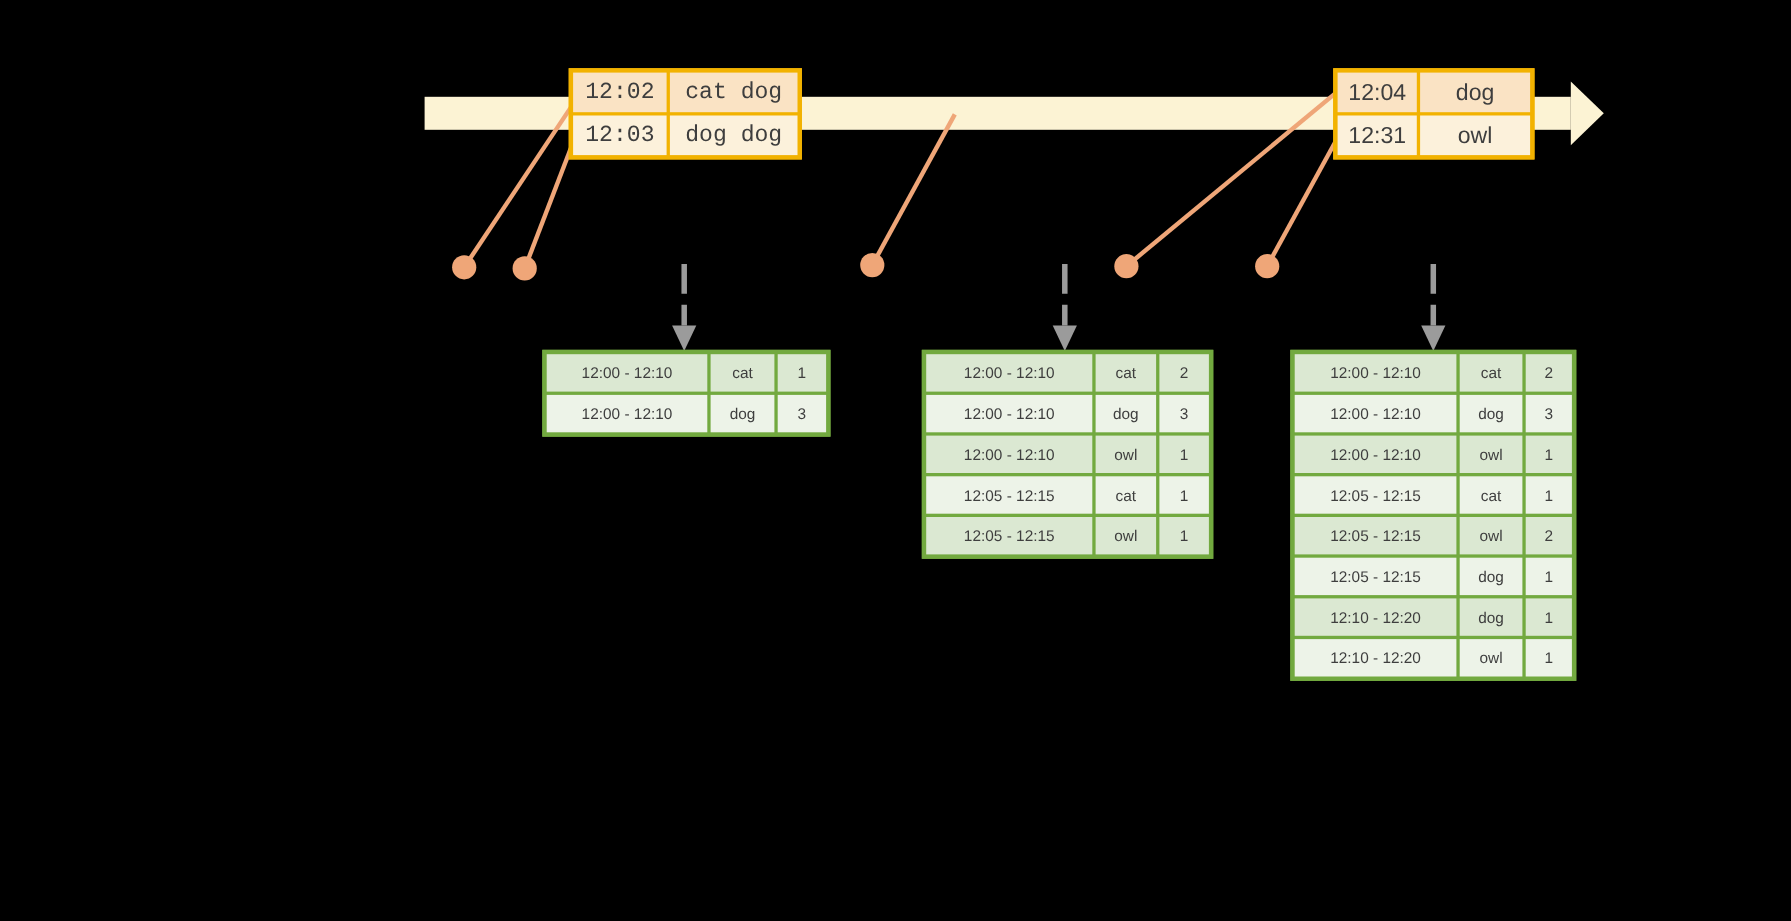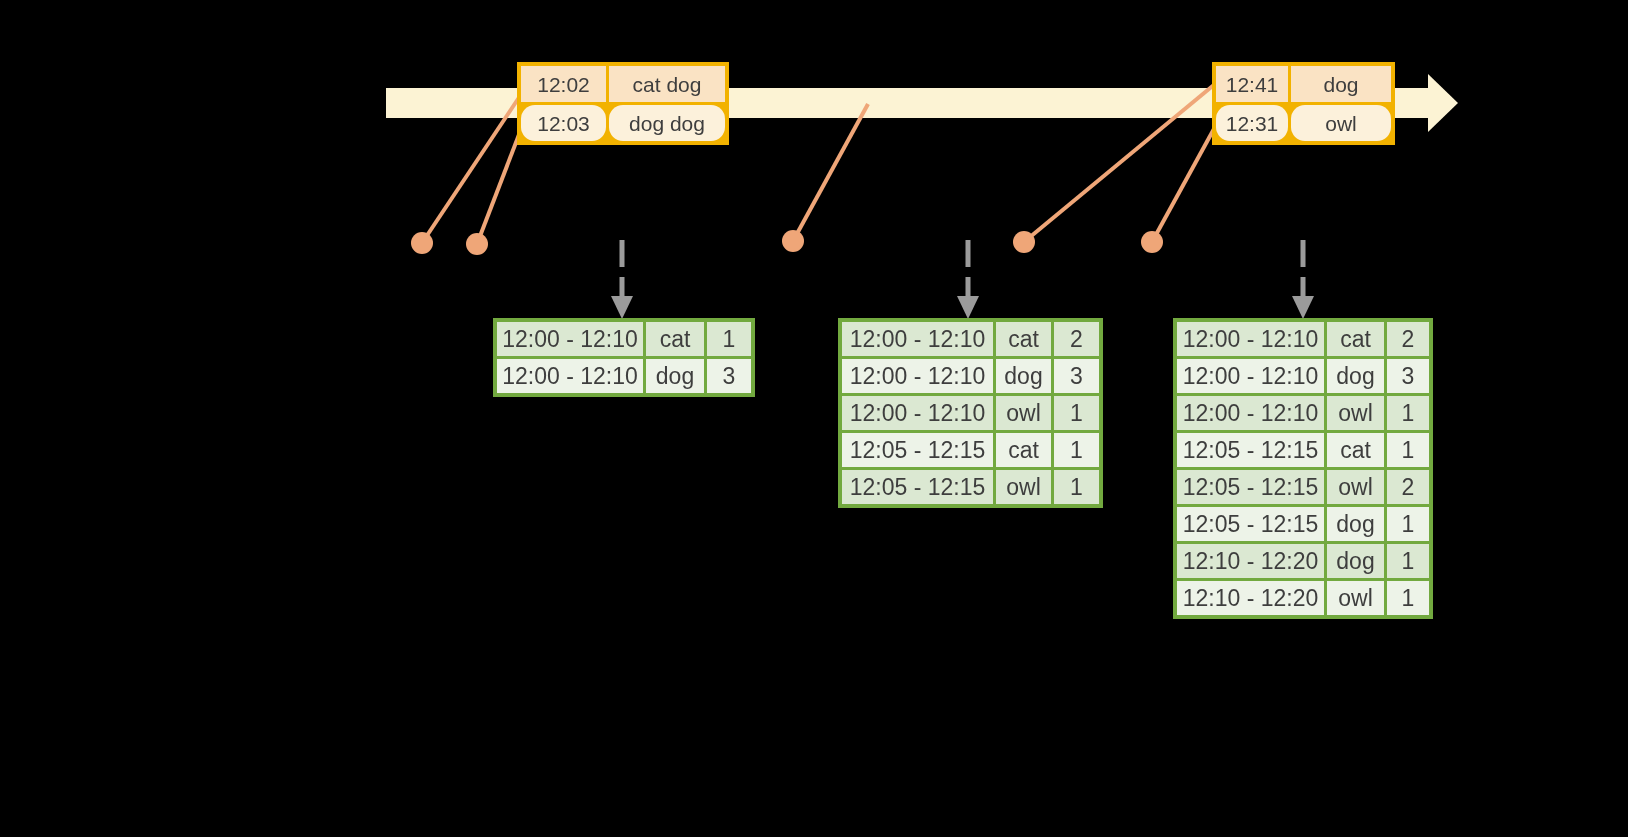--- a/index.html
+++ b/index.html
@@ -17,30 +17,30 @@
   }
   .overlay{position:absolute;left:0;top:0;z-index:1;}
   .bar-shape{fill:var(--bar);}
   .conn{stroke:var(--connector);stroke-width:4;}
   .dot{fill:var(--connector);}
   .trigger-line{stroke:var(--arrow-gray);stroke-width:5;stroke-dasharray:27 10;}
   .trigger-head{fill:var(--arrow-gray);}
   .etable,.rtable{position:absolute;display:grid;gap:3px;z-index:3;}
   .etable{background:var(--event-border);border:4px solid var(--event-border);}
   .rtable{background:var(--result-border);border:4px solid var(--result-border);}
-  #et0{left:517px;top:62px;grid-template-columns:85px 116px;grid-auto-rows:36px;}
+  #et0{left:517px;top:62px;grid-template-columns:85px 116px;grid-auto-rows:36px;font-family:Liberation Mono, monospace;}
   #et1{left:866px;top:83px;grid-template-columns:82px 112px;grid-auto-rows:36px;}
   #et2{left:1212px;top:62px;grid-template-columns:72px 100px;grid-auto-rows:36px;}
   #rt0{left:493px;top:318px;grid-template-columns:146px 58px 44px;grid-auto-rows:34px;}
   #rt1{left:838px;top:318px;grid-template-columns:151px 55px 45px;grid-auto-rows:34px;}
   #rt2{left:1173px;top:318px;grid-template-columns:147px 57px 42px;grid-auto-rows:34px;}
   .cell{display:flex;align-items:center;justify-content:center;
-        color:var(--text);font-size:23px;line-height:1;white-space:nowrap;}
+        color:var(--text);font-size:14px;line-height:1;white-space:nowrap;}
   .etable .cell{font-size:21px;}
-  .e-odd{background:var(--event-row-a);}  .e-even{background:var(--event-row-b);border-radius:14px;}
+  .e-odd{background:var(--event-row-a);}  .e-even{background:var(--event-row-b);}
   .r-odd{background:var(--result-row-a);} .r-even{background:var(--result-row-b);}
 </style>
 </head>
 <body>
 
 <div class="canvas">
 
   <svg class="overlay" width="1628" height="837" viewBox="0 0 1628 837">
 
     <rect class="bar-shape" x="386" y="88" width="1042" height="30"></rect>
@@ -66,21 +66,21 @@
     <polygon class="trigger-head" points="1292,296 1314,296 1303,319"></polygon>
   </svg>
 
   <div id="et0" class="etable">
       <div class="cell e-odd">12:02</div>
       <div class="cell e-odd">cat dog</div>
       <div class="cell e-even">12:03</div>
       <div class="cell e-even">dog dog</div>
     </div>
   <div id="et2" class="etable">
-      <div class="cell e-odd">12:41</div>
+      <div class="cell e-odd">12:04</div>
       <div class="cell e-odd">dog</div>
       <div class="cell e-even">12:31</div>
       <div class="cell e-even">owl</div>
     </div>
 
   <div id="rt0" class="rtable">
       <div class="cell r-odd">12:00 - 12:10</div>
       <div class="cell r-odd">cat</div>
       <div class="cell r-odd">1</div>
       <div class="cell r-even">12:00 - 12:10</div>

